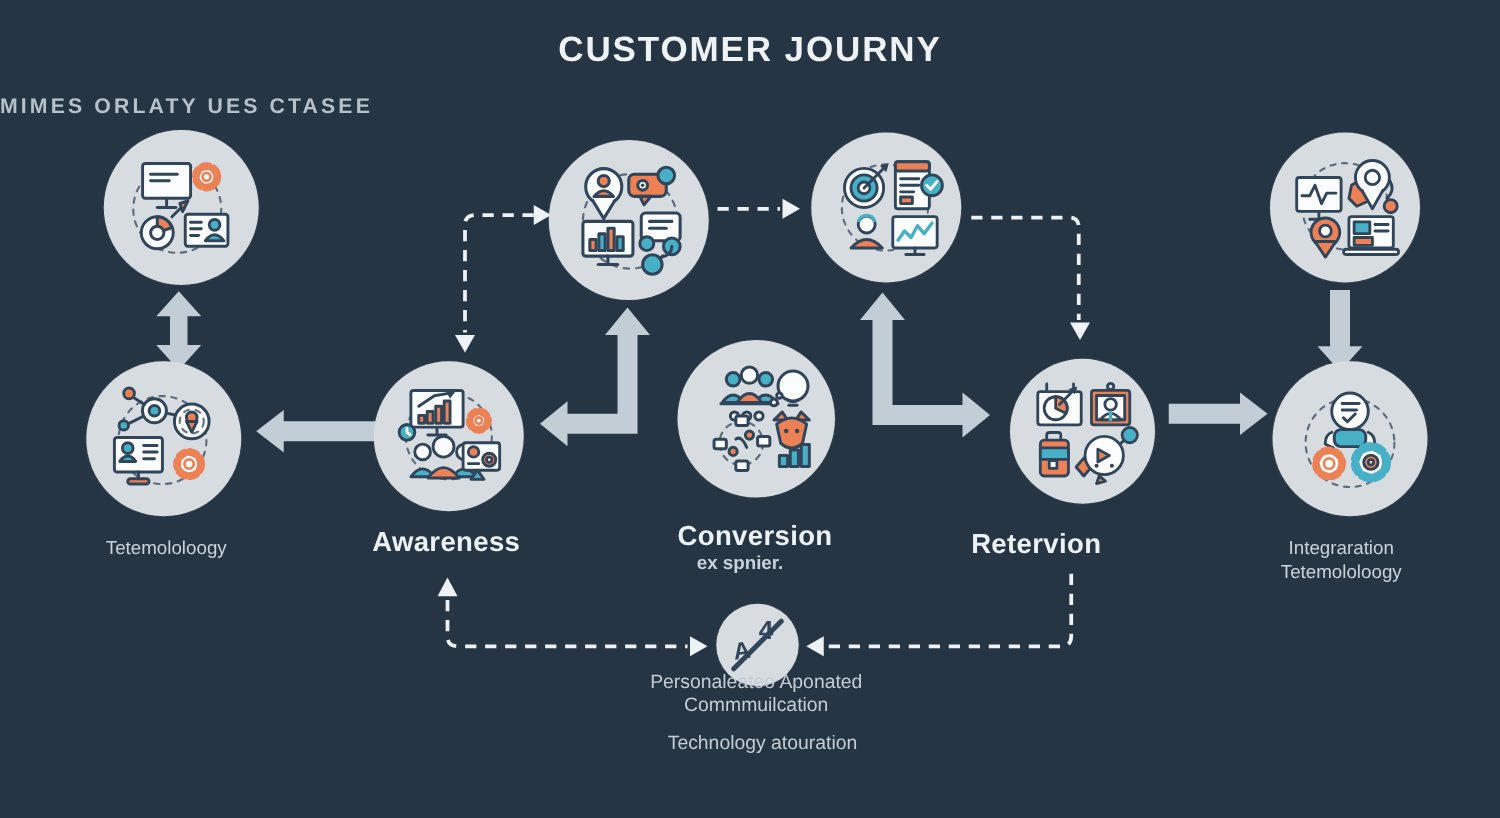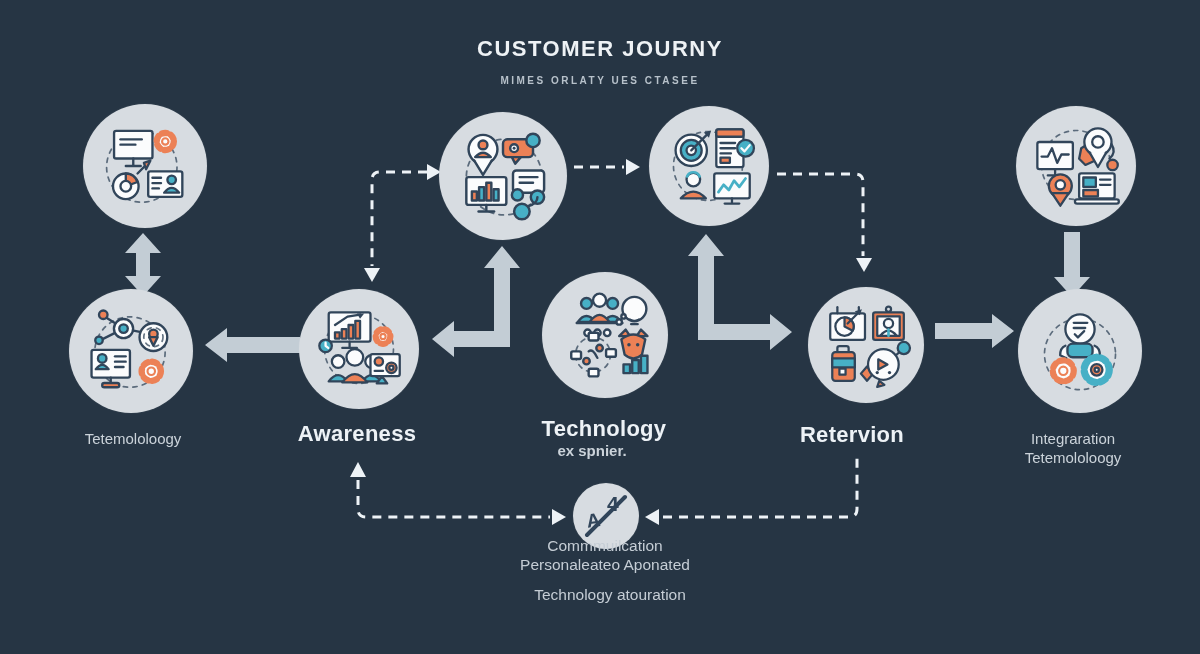--- a/index.html
+++ b/index.html
@@ -5,26 +5,26 @@
   html,body{margin:0;padding:0;}
   body{
     width:1200px;height:654px;position:relative;overflow:hidden;
     background:#263544;
     font-family:"Liberation Sans", sans-serif;
     -webkit-font-smoothing:antialiased;
   }
   .abs{position:absolute;}
   
   .title{
-    left:0;right:0;top:36px;text-align:center;
-    font-size:22px;font-weight:bold;letter-spacing:1.5px;color:#eef2f5;
+    left:0;right:0;top:24px;text-align:center;
+    font-size:28px;font-weight:bold;letter-spacing:1.5px;color:#eef2f5;
   }
   .subtitle{
-    left:0;right:0;top:75px;text-align:center;
-    font-size:10px;font-weight:bold;letter-spacing:2.5px;color:#b7c1ca;
+    left:0;right:0;top:75px;text-align:left;
+    font-size:17px;font-weight:bold;letter-spacing:2.5px;color:#b7c1ca;
   }
   
   .node{
     border-radius:50%;
     background:#d7dce1;
     display:flex;align-items:center;justify-content:center;
     box-shadow:0 0 0 1px rgba(255,255,255,0.03);
   }
   .node svg{display:block;}
   
@@ -423,27 +423,27 @@
     <line x1="14" y1="52" x2="52" y2="14" style="stroke:#31455a;stroke-width:4;"></line>
   </svg>
 </div>
 
 <div class="abs stage-sub" style="left:33px;top:430px;width:200px;">
   <div>Tetemololoogy</div>
 </div>
 
 <div class="abs stage-label" style="left:257px;top:421px;width:200px;">Awareness</div>
 
-<div class="abs stage-label" style="left:504px;top:416px;width:200px;">Technology</div>
+<div class="abs stage-label" style="left:504px;top:416px;width:200px;">Conversion</div>
 <div class="abs stage-sub" style="left:492px;top:442px;width:200px;font-weight:bold;">ex spnier.</div>
 
-<div class="abs stage-label" style="left:752px;top:422px;width:200px;">Retervion</div>
+<div class="abs stage-label" style="left:729px;top:422px;width:200px;">Retervion</div>
 
 <div class="abs stage-sub" style="left:973px;top:430px;width:200px;">
   <div>Integraration</div>
   <div>Tetemololoogy</div>
 </div>
 
 <div class="abs footnote" style="left:455px;top:537px;width:300px;">
+  <div>Personaleateo Aponated</div>
   <div>Commmuilcation</div>
-  <div>Personaleateo Aponated</div>
 </div>
 <div class="abs footnote" style="left:460px;top:586px;width:300px;">Technology atouration</div>
 
 </body></html>

